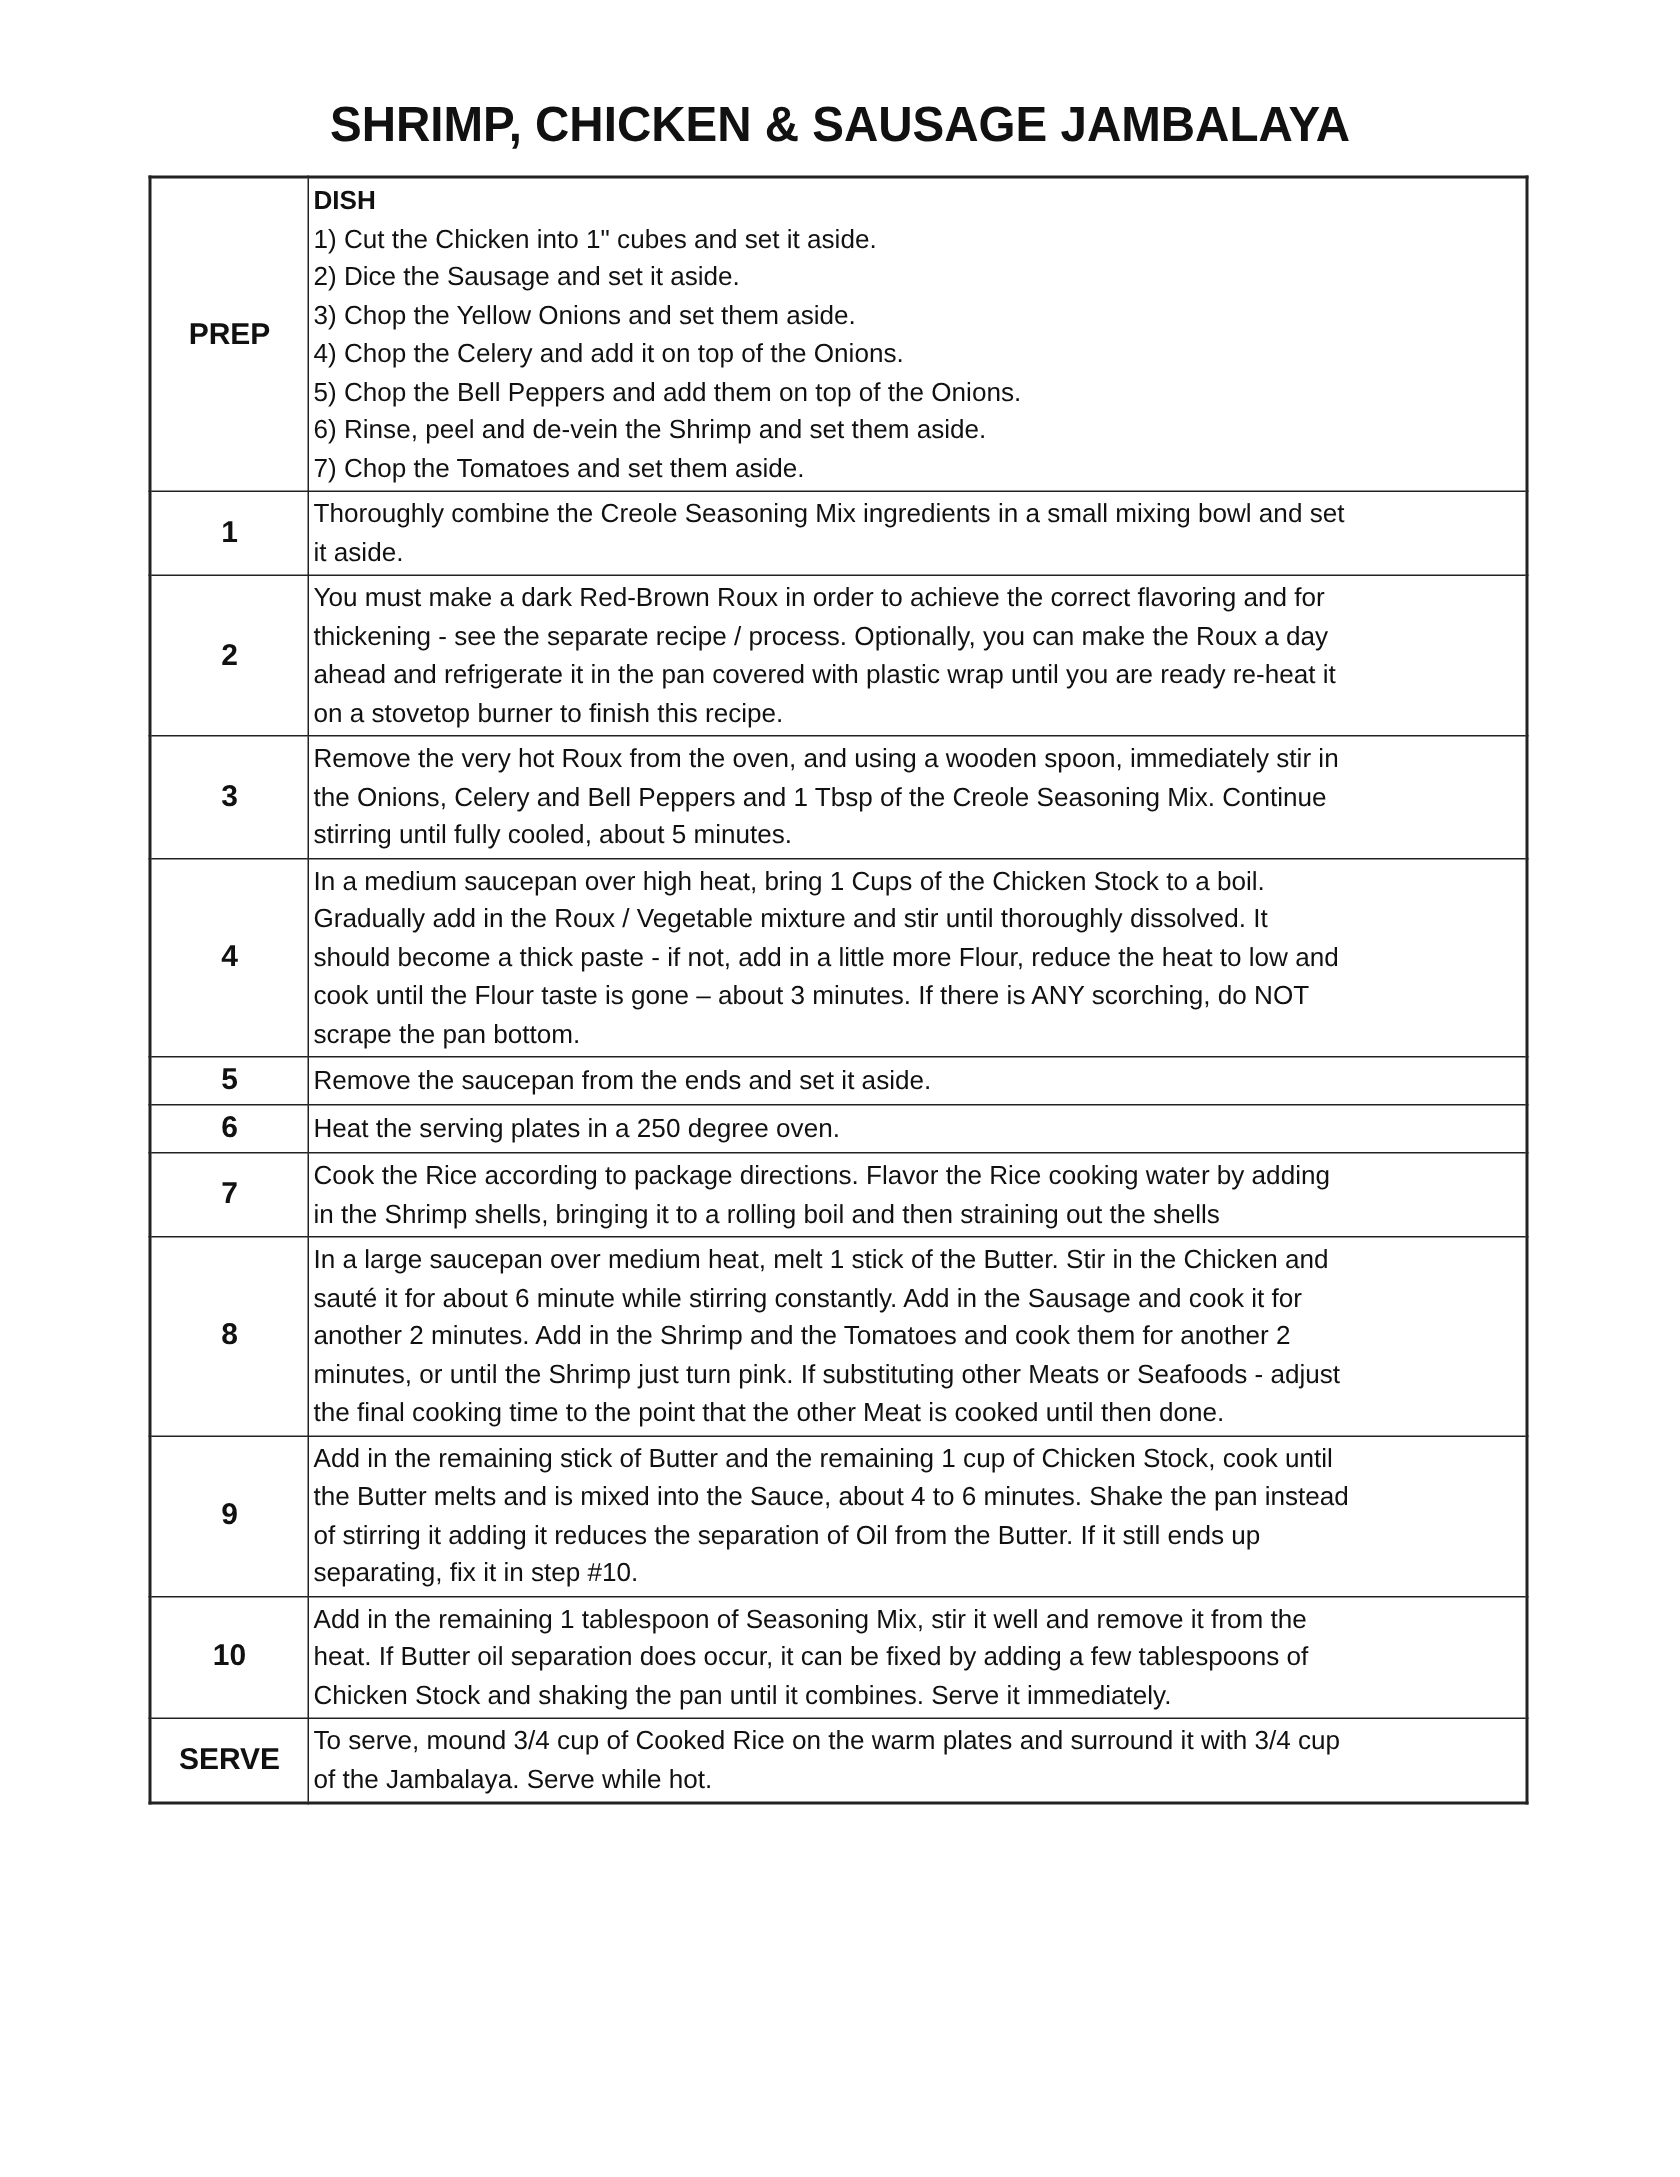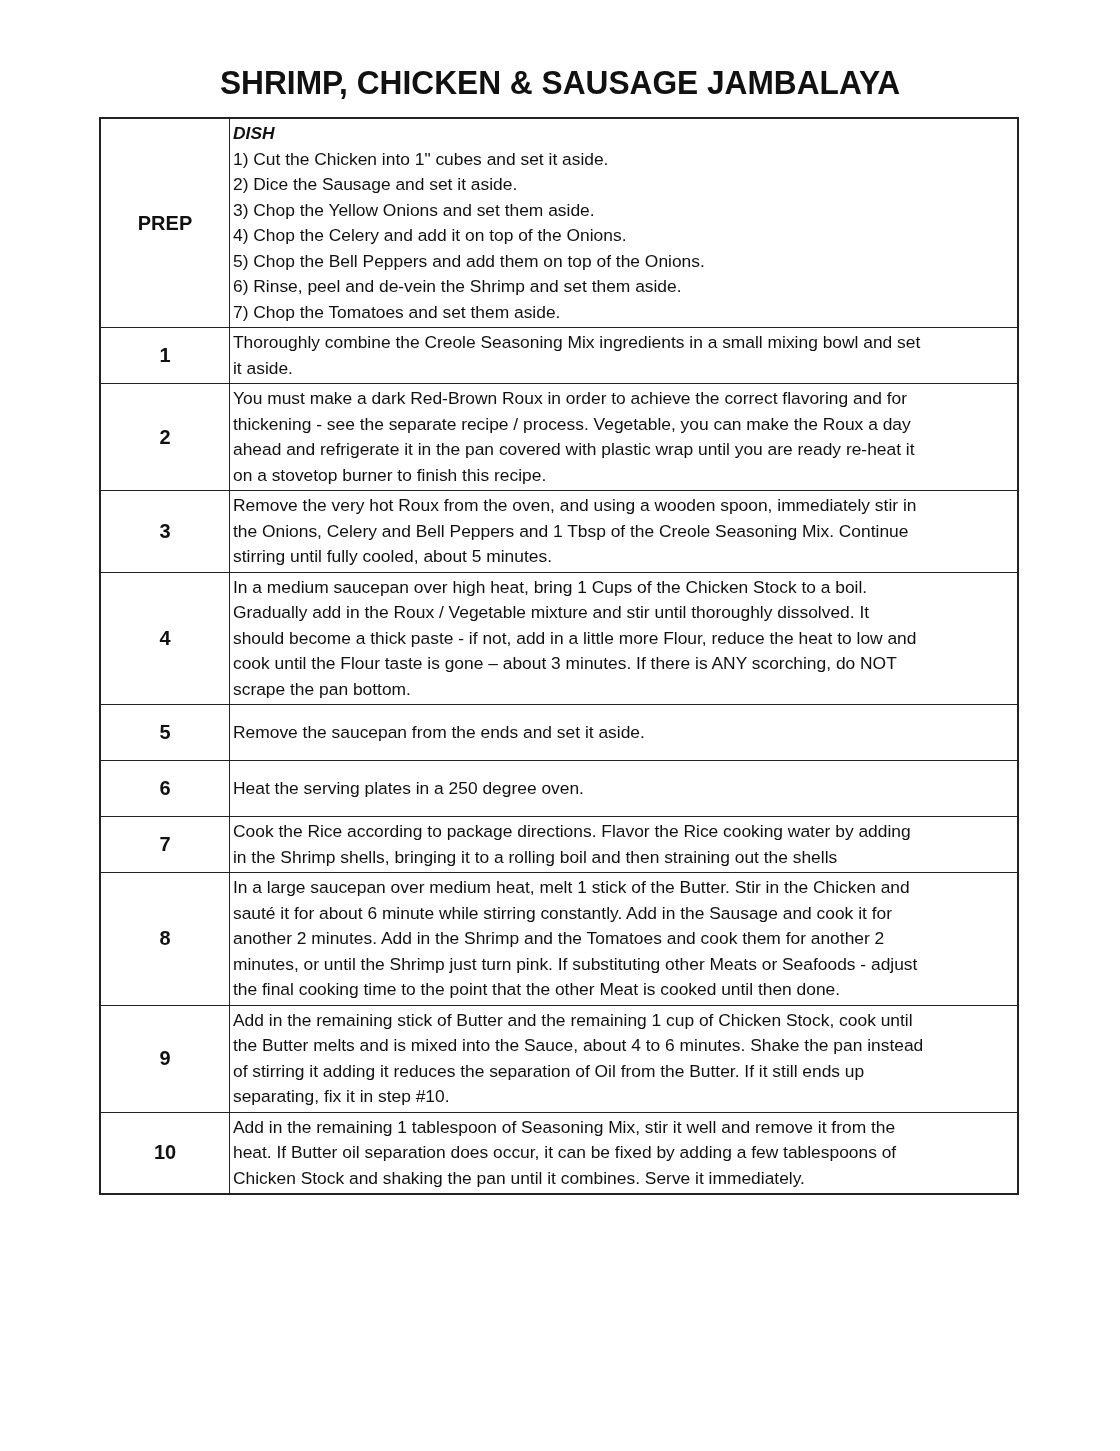--- a/index.html
+++ b/index.html
@@ -6,25 +6,25 @@
   body { width: 1120px; height: 1451px; position: relative; font-family: "Liberation Sans", sans-serif; color: #111; }
   .title {
     position: absolute; left: 0; top: 64px; width: 1120px; text-align: center;
     font-family: "Liberation Sans", sans-serif; font-weight: bold; font-size: 33px; letter-spacing: 0px;
     transform: scaleX(0.96);
   }
   table.recipe {
     position: absolute; left: 99px; top: 117px; width: 920px;
     border-collapse: collapse; border: 2px solid #222;
   }
-  table.recipe td { border: 1.5px solid #222; padding: 16px; vertical-align: middle; }
+  table.recipe td { border: 1.5px solid #222; padding: 4px; vertical-align: middle; }
   td.step { width: 96px; text-align: center; font-weight: bold; font-size: 20px; }
   td.body { padding: 2px 4px 2px 3px !important; font-size: 17.4px; line-height: 25.5px; }
   .line { display: block; white-space: nowrap; }
-  .dish { font-weight: bold; font-style: italic; }
+  .dish { font-weight: bold; }
 </style>
 </head>
 <body>
 
 <div class="title">SHRIMP, CHICKEN &amp; SAUSAGE JAMBALAYA</div>
 
 <table class="recipe">
   <tbody id="steps-body">
       <tr>
         <td class="step">PREP</td>
@@ -43,21 +43,21 @@
         <td class="step">1</td>
         <td class="body">
           <span class="line">Thoroughly combine the Creole Seasoning Mix ingredients in a small mixing bowl and set</span>
           <span class="line">it aside.</span>
         </td>
       </tr>
       <tr>
         <td class="step">2</td>
         <td class="body">
           <span class="line">You must make a dark Red-Brown Roux in order to achieve the correct flavoring and for</span>
-          <span class="line">thickening - see the separate recipe / process. Vegetable, you can make the Roux a day</span>
+          <span class="line">thickening - see the separate recipe / process. Optionally, you can make the Roux a day</span>
           <span class="line">ahead and refrigerate it in the pan covered with plastic wrap until you are ready re-heat it</span>
           <span class="line">on a stovetop burner to finish this recipe.</span>
         </td>
       </tr>
       <tr>
         <td class="step">3</td>
         <td class="body">
           <span class="line">Remove the very hot Roux from the oven, and using a wooden spoon, immediately stir in</span>
           <span class="line">the Onions, Celery and Bell Peppers and 1 Tbsp of the Creole Seasoning Mix. Continue</span>
           <span class="line">stirring until fully cooled, about 5 minutes.</span>
@@ -112,14 +112,21 @@
         </td>
       </tr>
       <tr>
         <td class="step">10</td>
         <td class="body">
           <span class="line">Add in the remaining 1 tablespoon of Seasoning Mix, stir it well and remove it from the</span>
           <span class="line">heat. If Butter oil separation does occur, it can be fixed by adding a few tablespoons of</span>
           <span class="line">Chicken Stock and shaking the pan until it combines. Serve it immediately.</span>
         </td>
       </tr>
+      <tr>
+        <td class="step">SERVE</td>
+        <td class="body">
+          <span class="line">To serve, mound 3/4 cup of Cooked Rice on the warm plates and surround it with 3/4 cup</span>
+          <span class="line">of the Jambalaya. Serve while hot.</span>
+        </td>
+      </tr>
     </tbody>
 </table>
 
 </body></html>

